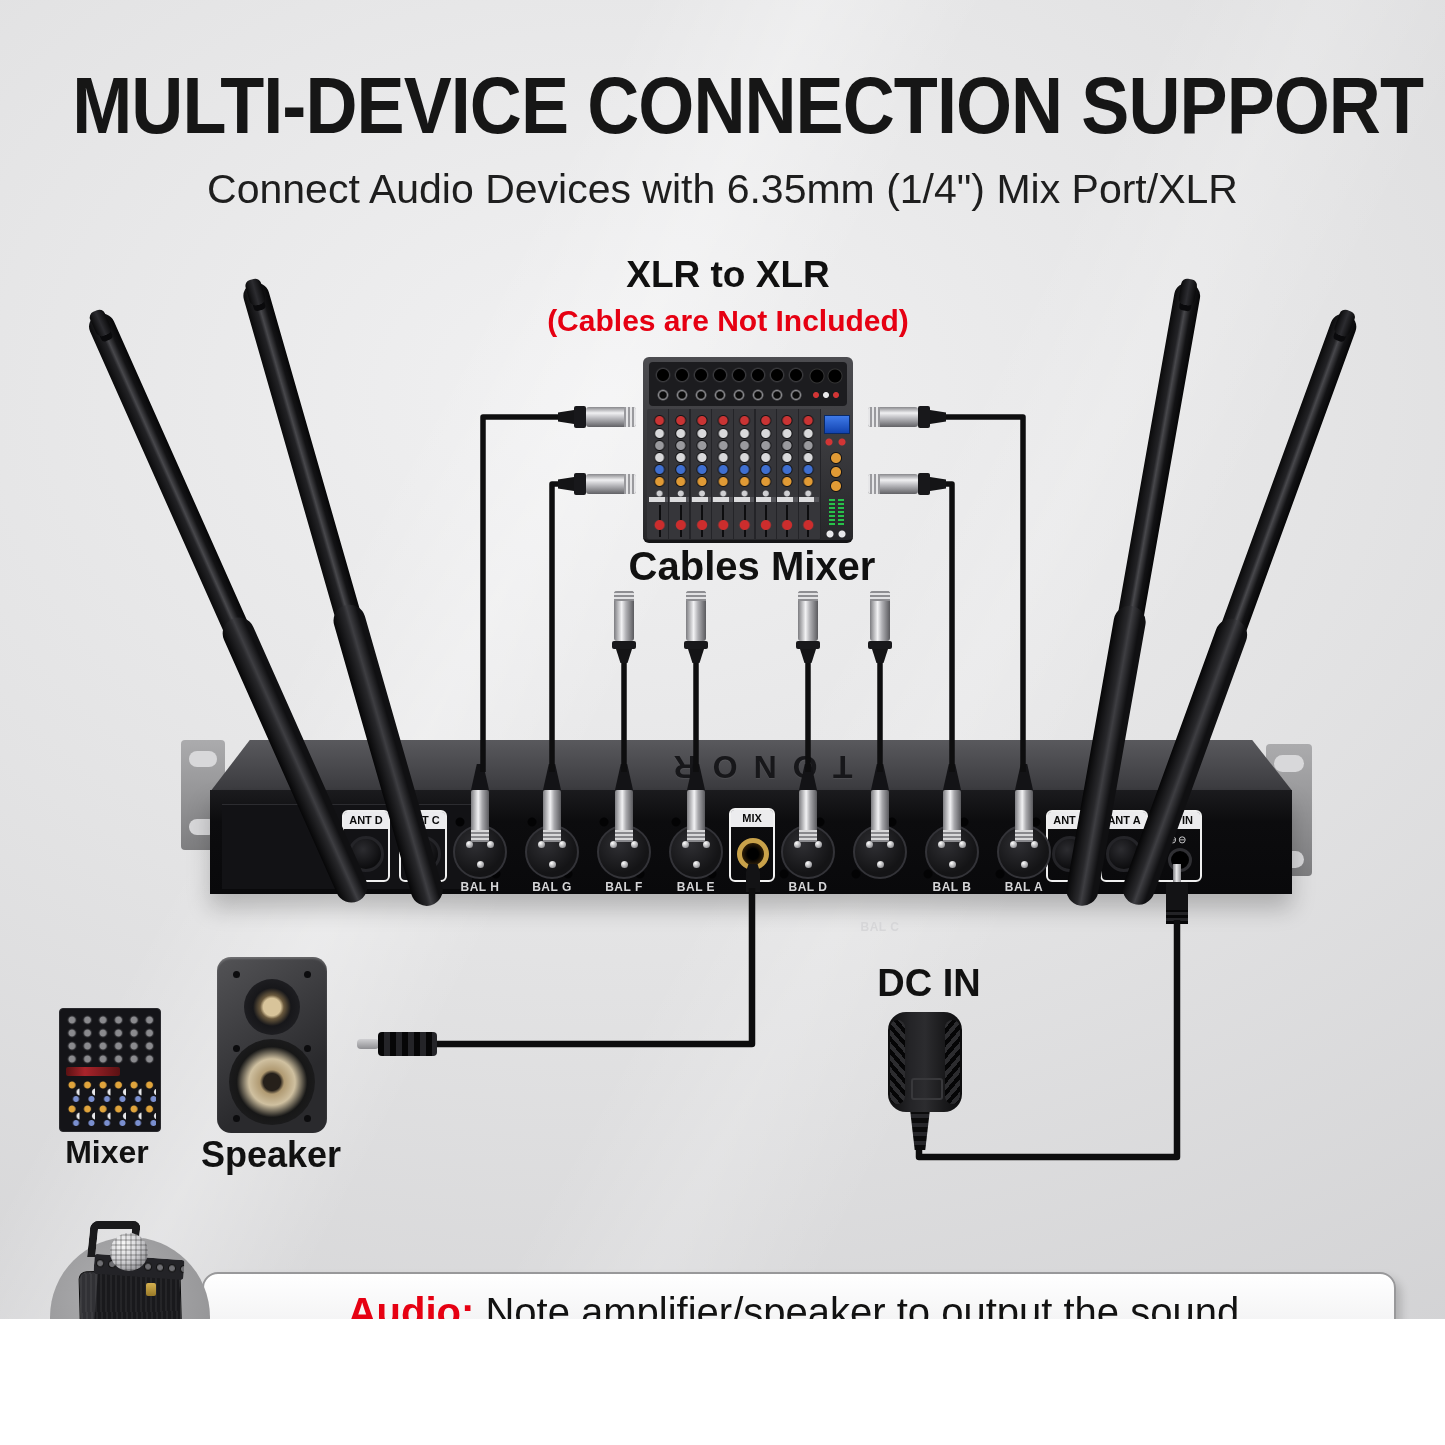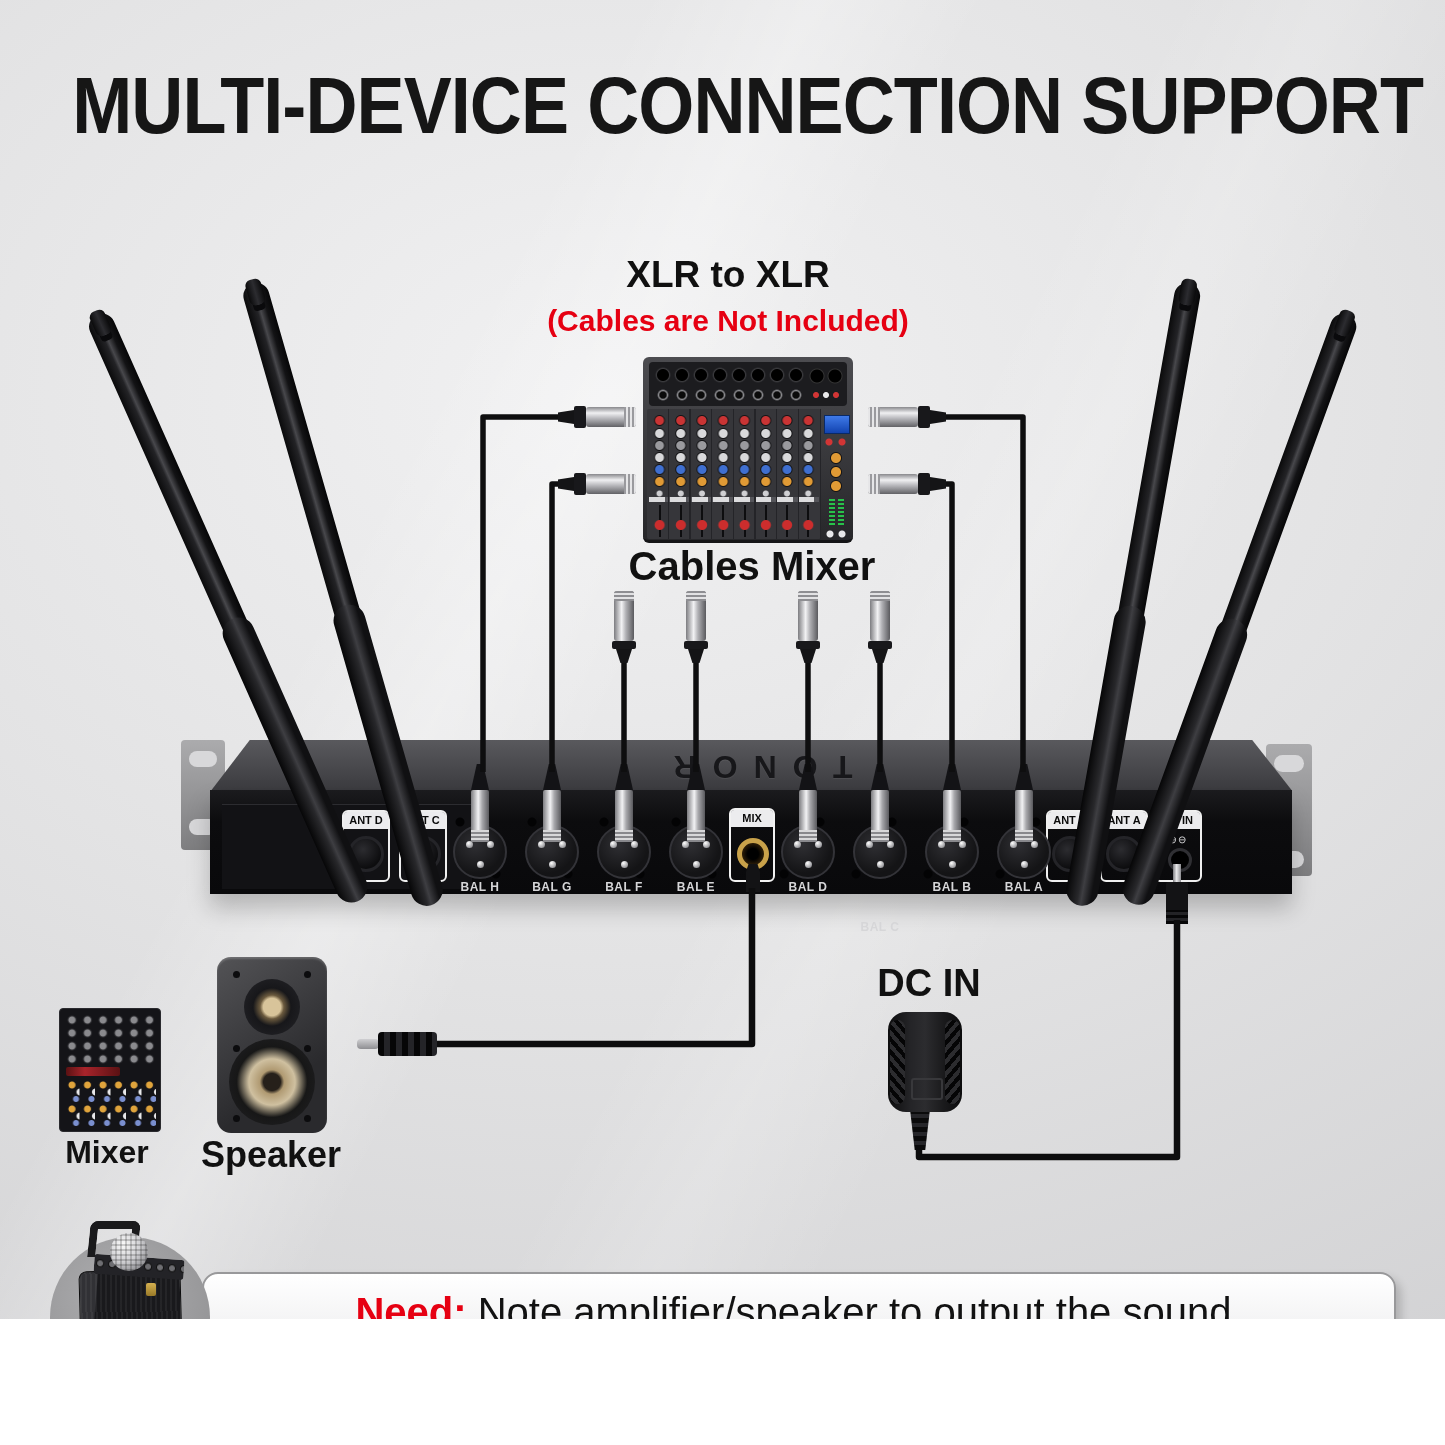--- a/index.html
+++ b/index.html
@@ -188,20 +188,21 @@
     background:linear-gradient(#d4b050,#9a7a28);}
   .pa-foot{width:20px;height:16px;background:#121214;border-radius:3px;z-index:24;}
 </style>
 </head>
 <body>
 
 <div class="stage">
   <div class="streaks"></div>
 
   <div class="abs ctr title">MULTI-DEVICE CONNECTION SUPPORT</div>
+  <div class="abs ctr subtitle">Connect Audio Devices with 6.35mm (1/4") Mix Port/XLR</div>
   <div class="abs ctr xlr-warn" style="color:#e60012;">(Cables are Not Included)</div>
   <div class="abs ctr xlr-head">XLR to XLR</div>
 
   <div class="abs amx">
     <div class="amx-body"></div>
     <div class="amx-top">
       <div class="amx-xlr-row"></div>
       <div class="amx-jack-row"></div>
       <div class="amx-top-right"></div>
     </div>
@@ -439,21 +440,21 @@
     <div class="spk-screw" style="left:16px;top:14px;"></div>
     <div class="spk-screw" style="left:87px;top:14px;"></div>
     <div class="spk-screw" style="left:16px;top:88px;"></div>
     <div class="spk-screw" style="left:87px;top:88px;"></div>
     <div class="spk-screw" style="left:16px;top:158px;"></div>
     <div class="spk-screw" style="left:87px;top:158px;"></div>
   </div>
   <div class="abs ctr cap-speaker">Speaker</div>
 
   <div class="abs notebar">
-    <div class="note-text"><span class="note-prefix" style="color:#e60012;">Need:</span><span> Note amplifier/speaker to output the sound.</span></div>
+    <div class="note-text"><span class="note-prefix" style="color:#e60012;">Audio:</span><span> Note amplifier/speaker to output the sound.</span></div>
   </div>
   <div class="abs pa-circle"></div>
   <div class="abs pa-handle"></div>
   <div class="abs pa-ball"></div>
   <div class="abs pa-top"></div>
   <div class="abs pa-body"></div>
   <div class="abs pa-logo"></div>
   <div class="abs pa-foot" style="left:102px;top:1390px;"></div>
   <div class="abs pa-foot" style="left:150px;top:1390px;"></div>
 </div>

